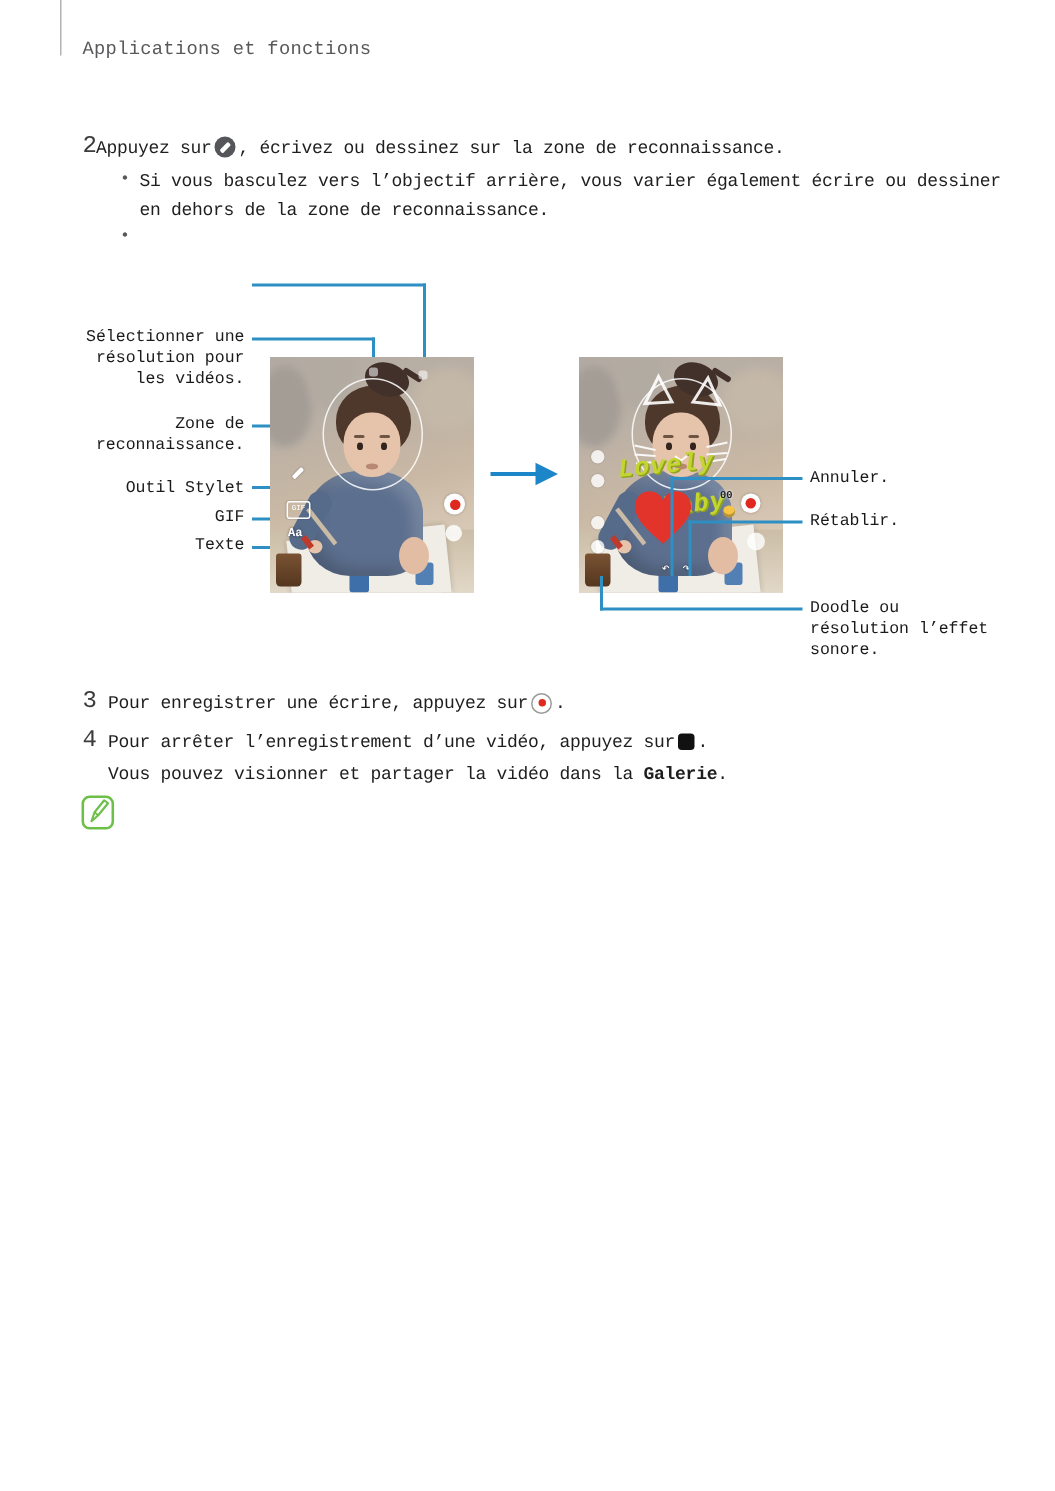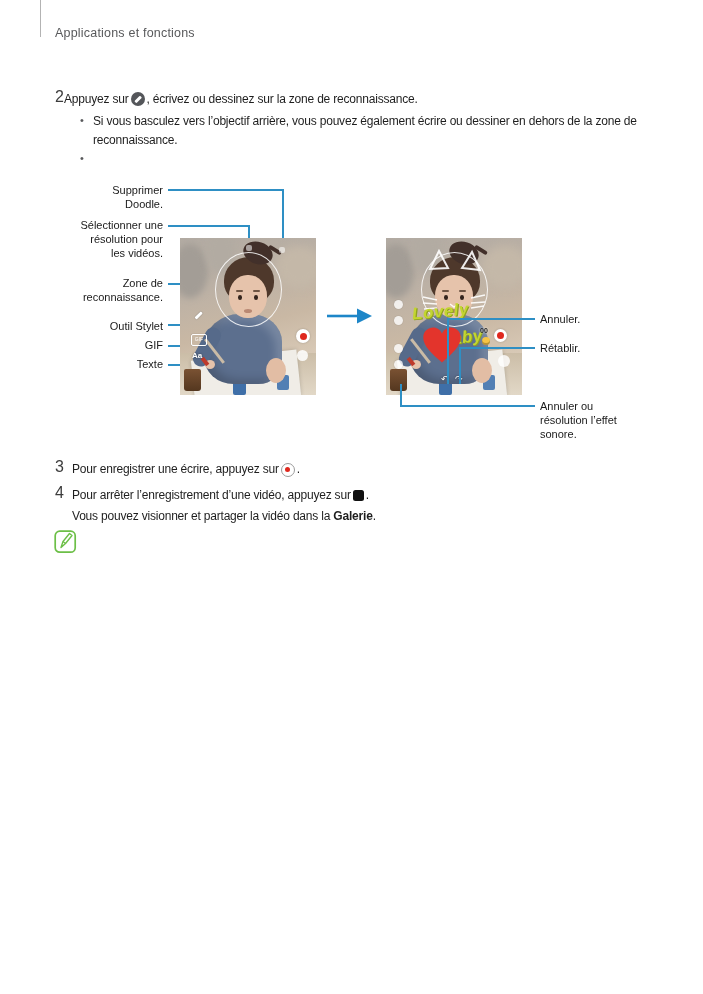--- a/index.html
+++ b/index.html
@@ -1,17 +1,17 @@
 <!DOCTYPE html>
 <html><head>
 <meta charset="utf-8">
 <style>
   html,body{margin:0;padding:0;background:#ffffff;}
   .page{position:relative;width:703px;height:818px;background:#ffffff;overflow:hidden;
-        font-family:Liberation Sans, sans-serif;color:#1e1e1e;}
+        font-family:Liberation Mono, monospace;color:#1e1e1e;}
   .abs{position:absolute;}
 
   
   .hdr-rule{position:absolute;left:40px;top:0;width:1px;height:37px;background:#b3b3b3;}
   .hdr-title{position:absolute;left:55px;top:26px;font-size:12.5px;color:#58595b;letter-spacing:.2px;}
 
   
   .stepnum{position:absolute;font-size:16px;color:#3c3c3c;}
   .steptext{position:absolute;font-size:12px;letter-spacing:-.2px;line-height:19px;}
   .bdot{position:absolute;font-size:11px;color:#58595b;}
@@ -107,27 +107,23 @@
 <div class="page">
 
   <div class="hdr-rule"></div>
   <div class="hdr-title">Applications et fonctions</div>
 
   <div class="stepnum" style="left:55px;top:88px;">2</div>
   <div class="steptext" style="left:64px;top:90px;">
     <span>Appuyez sur</span><span class="ic-pencil"><i></i></span><span>, écrivez ou dessinez sur la zone de reconnaissance.</span>
   </div>
   <div class="bdot" style="left:80px;top:114px;">•</div>
-  <div class="steptext" style="left:93px;top:112px;width:578px;">Si vous basculez vers l’objectif arrière, vous pouvez également écrire ou dessiner en dehors de la zone de reconnaissance.</div>
+  <div class="steptext" style="left:93px;top:112px;width:578px;">Si vous basculez vers l’objectif arrière, vous varier également écrire ou dessiner en dehors de la zone de reconnaissance.</div>
   <div class="bdot" style="left:80px;top:152px;">•</div>
 
-  <div class="co-l" style="top:183px;">
-    <span>Supprimer</span>
-    <span>Doodle.</span>
-  </div>
   <div class="co-l" style="top:218px;">
     <span>Sélectionner une</span>
     <span>résolution pour</span>
     <span>les vidéos.</span>
   </div>
   <div class="co-l" style="top:276px;">
     <span>Zone de</span>
     <span>reconnaissance.</span>
   </div>
   <div class="co-l" style="top:319px;">
@@ -245,21 +241,21 @@
     <div class="ov-btn"></div>
   </div>
 
   <div class="co-r" style="top:312px;">
     <span>Annuler.</span>
   </div>
   <div class="co-r" style="top:341px;">
     <span>Rétablir.</span>
   </div>
   <div class="co-r" style="top:399px;">
-    <span>Annuler ou</span>
+    <span>Doodle ou</span>
     <span>résolution l’effet</span>
     <span>sonore.</span>
   </div>
 
   <div class="ln lh" style="left:447px;top:318px;width:88px;"></div>
   <div class="ln lv" style="left:447px;top:318px;height:66px;"></div>
   <div class="ln lh" style="left:459px;top:347px;width:76px;"></div>
   <div class="ln lv" style="left:459px;top:347px;height:37px;"></div>
   <div class="ln lh" style="left:400px;top:405px;width:135px;"></div>
   <div class="ln lv" style="left:400px;top:384px;height:23px;"></div>

